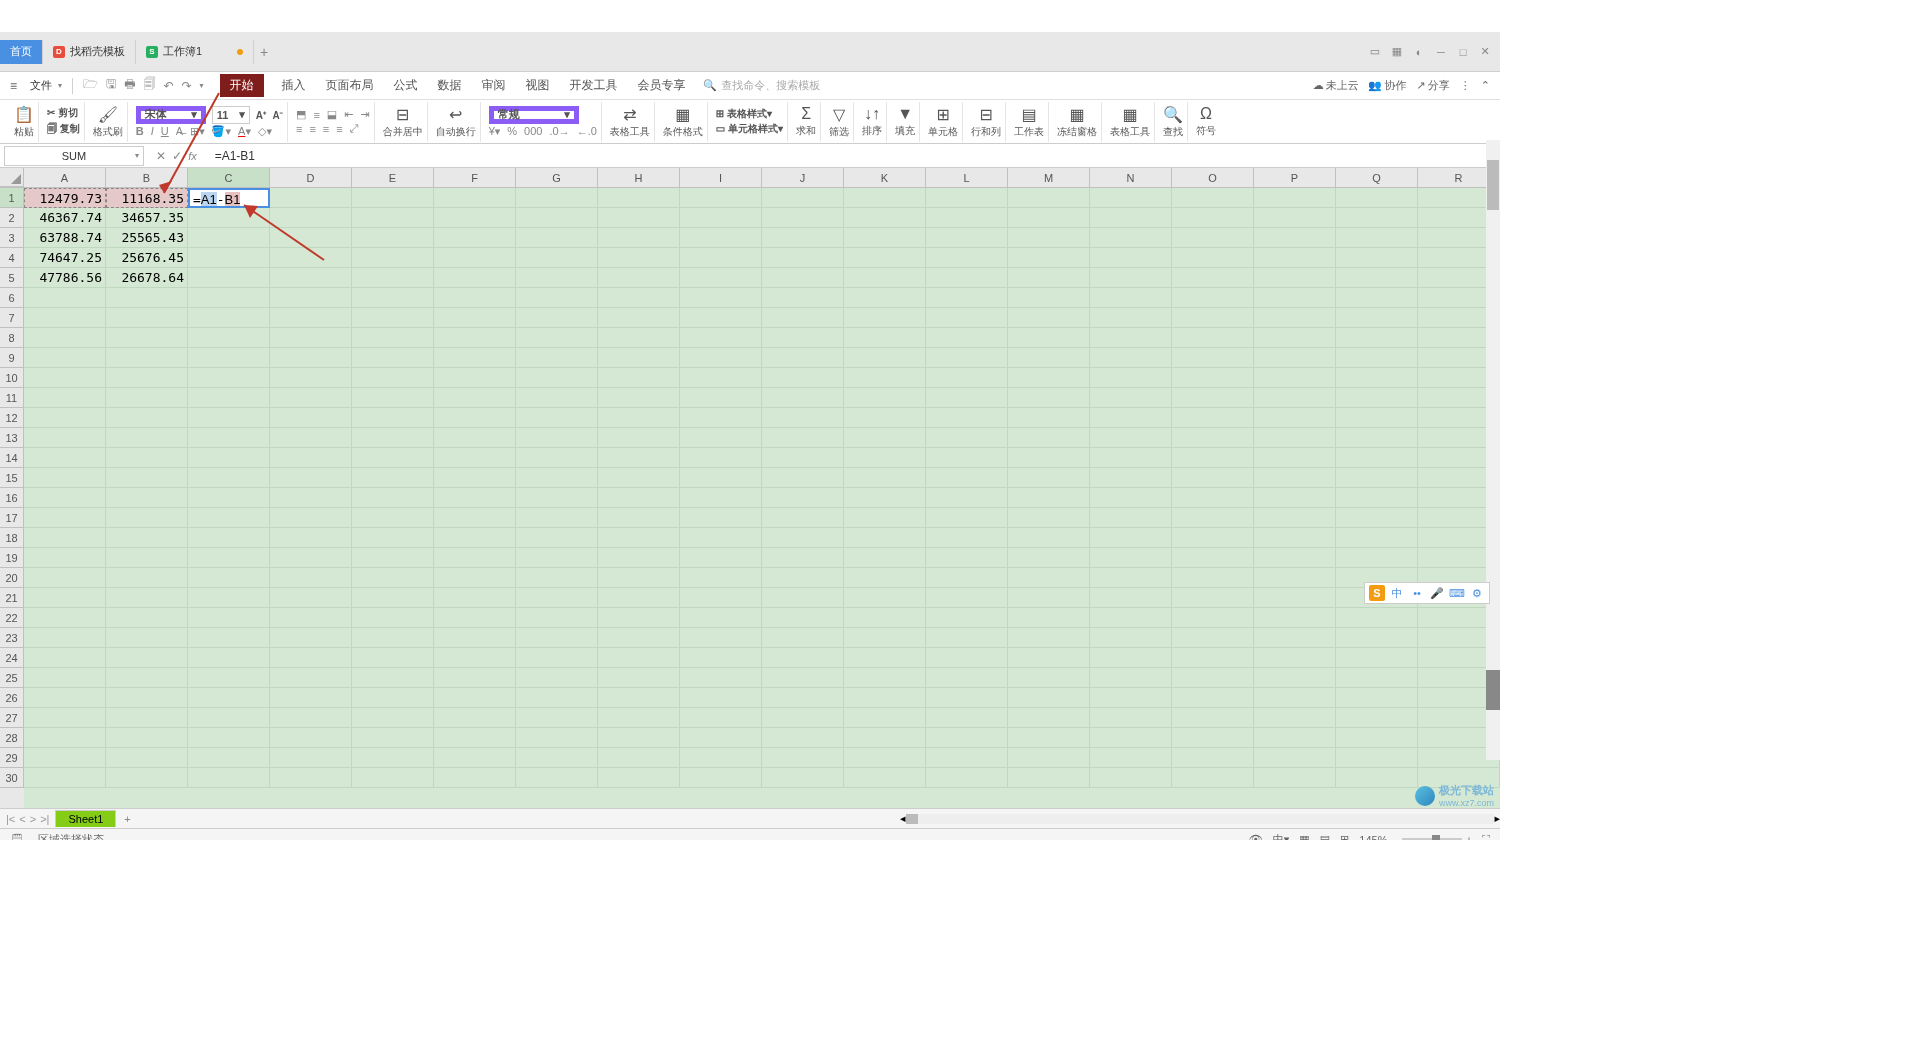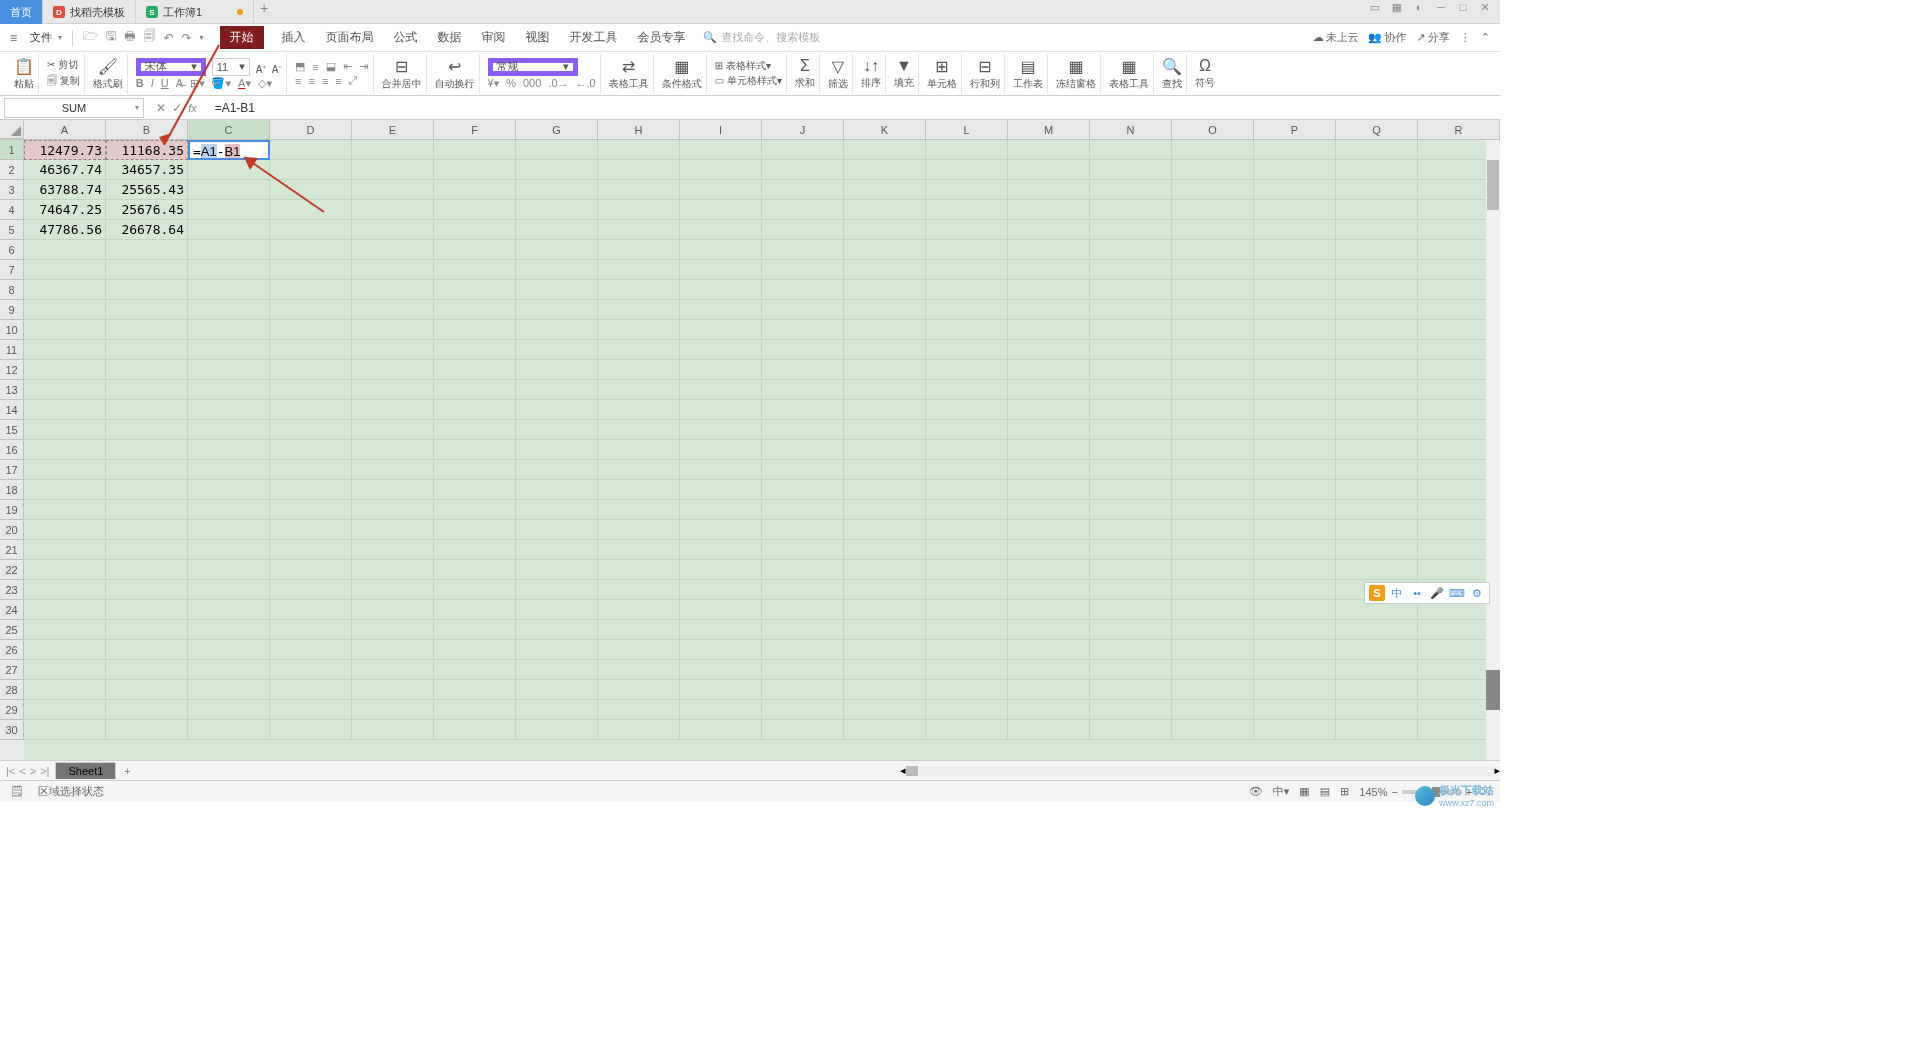--- a/index.html
+++ b/index.html
@@ -1,19 +1,19 @@
 <!DOCTYPE html>
 <html><head>
 <meta charset="utf-8">
 <style>
 * { margin: 0; padding: 0; box-sizing: border-box; font-family: "Microsoft YaHei", Arial, sans-serif; }
 body { background: #fff; font-size: 12px; overflow: hidden; width: 1500px; height: 840px; position: relative; }
 
 
-.tabbar { height: 24px; background: #e8e8e8; display: flex; align-items: flex-start; border-bottom: 1px solid #d0d0d0; }
+.tabbar { height: 40px; background: #e8e8e8; display: flex; align-items: center; border-bottom: 1px solid #d0d0d0; margin-top: 32px; }
 .tab { height: 24px; display: flex; align-items: center; padding: 0 10px; gap: 5px; font-size: 11px; color: #333; cursor: pointer; border-right: 1px solid #d0d0d0; }
 .tab.home { background: #4a90e2; color: #fff; }
 .tab-icon-red { width: 12px; height: 12px; background: #e74c3c; border-radius: 2px; display: inline-flex; align-items: center; justify-content: center; color: #fff; font-size: 8px; font-weight: bold; }
 .tab-icon-green { width: 12px; height: 12px; background: #27ae60; border-radius: 2px; display: inline-flex; align-items: center; justify-content: center; color: #fff; font-size: 8px; font-weight: bold; }
 .tab-dot { width: 6px; height: 6px; background: #f39c12; border-radius: 50%; margin-left: 30px; }
 .tab-add { width: 20px; text-align: center; color: #888; font-size: 14px; cursor: pointer; }
 .tab-right { margin-left: auto; display: flex; gap: 8px; padding-right: 8px; align-items: center; }
 .tab-right span { color: #888; font-size: 11px; cursor: pointer; }
 .win-btn { width: 14px; height: 14px; display: inline-flex; align-items: center; justify-content: center; }
 
@@ -31,21 +31,21 @@
 .search-box { margin-left: 12px; font-size: 11px; color: #aaa; display: flex; align-items: center; gap: 4px; }
 .menubar-right { margin-left: auto; display: flex; gap: 10px; align-items: center; font-size: 11px; color: #666; }
 .menubar-right span { cursor: pointer; display: flex; align-items: center; gap: 2px; }
 
 
 .ribbon { height: 44px; display: flex; align-items: center; padding: 2px 10px; border-bottom: 1px solid #ccc; gap: 4px; }
 .ribbon-group { display: flex; flex-direction: column; gap: 1px; padding: 0 4px; border-right: 1px solid #e5e5e5; height: 40px; justify-content: center; }
 .ribbon-group.large { align-items: center; }
 .ribbon-btn-large { display: flex; flex-direction: column; align-items: center; font-size: 10px; color: #555; cursor: pointer; gap: 1px; }
 .ribbon-btn-large .icon { font-size: 16px; }
-.ribbon-row { display: flex; gap: 6px; align-items: flex-end; font-size: 10px; color: #555; }
+.ribbon-row { display: flex; gap: 6px; align-items: center; font-size: 10px; color: #555; font-weight: bold; }
 .ribbon-row span { cursor: pointer; }
 .font-select { font-size: 11px; border: 5px solid #8b5cf6; height: 18px; width: 70px; padding: 0 4px; display: flex; align-items: center; justify-content: space-between; color: #555; }
 .size-select { font-size: 11px; border: 1px solid #ccc; height: 18px; width: 38px; padding: 0 4px; display: flex; align-items: center; justify-content: space-between; color: #555; }
 .fmt-icons { display: flex; gap: 7px; align-items: center; font-size: 11px; color: #888; }
 .fmt-icons span { cursor: pointer; }
 
 
 .formula-bar { height: 24px; display: flex; align-items: center; border-bottom: 1px solid #ccc; }
 .name-box { width: 140px; height: 20px; border: 1px solid #ccc; margin: 0 4px; display: flex; align-items: center; justify-content: center; font-size: 11px; color: #333; position: relative; }
 .name-box::after { content: "▾"; position: absolute; right: 4px; font-size: 8px; color: #888; }
@@ -76,21 +76,21 @@
 .cell.editing .ref-b { background: #e8c0c0; }
 
 
 .arrow { position: absolute; pointer-events: none; }
 .arrow svg { overflow: visible; }
 
 
 .sheet-bar { height: 20px; display: flex; align-items: center; border-top: 1px solid #ccc; font-size: 11px; background: #f5f5f5; }
 .sheet-nav { display: flex; gap: 4px; padding: 0 6px; color: #999; }
 .sheet-nav span { cursor: pointer; }
-.sheet-tab { padding: 2px 12px; background: #737373; border: 1px solid #ccc; border-bottom: none; cursor: pointer; }
+.sheet-tab { padding: 2px 12px; background: #84cc16; border: 1px solid #ccc; border-bottom: none; cursor: pointer; }
 .sheet-add { padding: 0 8px; color: #888; cursor: pointer; }
 .sheet-scroll { flex: 1; }
 .sheet-hscroll { width: 600px; height: 12px; display: flex; align-items: center; }
 .sheet-hscroll .track { flex: 1; height: 10px; background: #eee; position: relative; }
 .sheet-hscroll .thumb { position: absolute; left: 0; width: 12px; height: 10px; background: #bbb; }
 
 
 .status-bar { height: 22px; display: flex; align-items: center; padding: 0 10px; border-top: 1px solid #ccc; font-size: 11px; color: #666; gap: 14px; background: #f5f5f5; }
 .status-right { margin-left: auto; display: flex; gap: 10px; align-items: center; }
 .zoom { display: flex; align-items: center; gap: 4px; }

